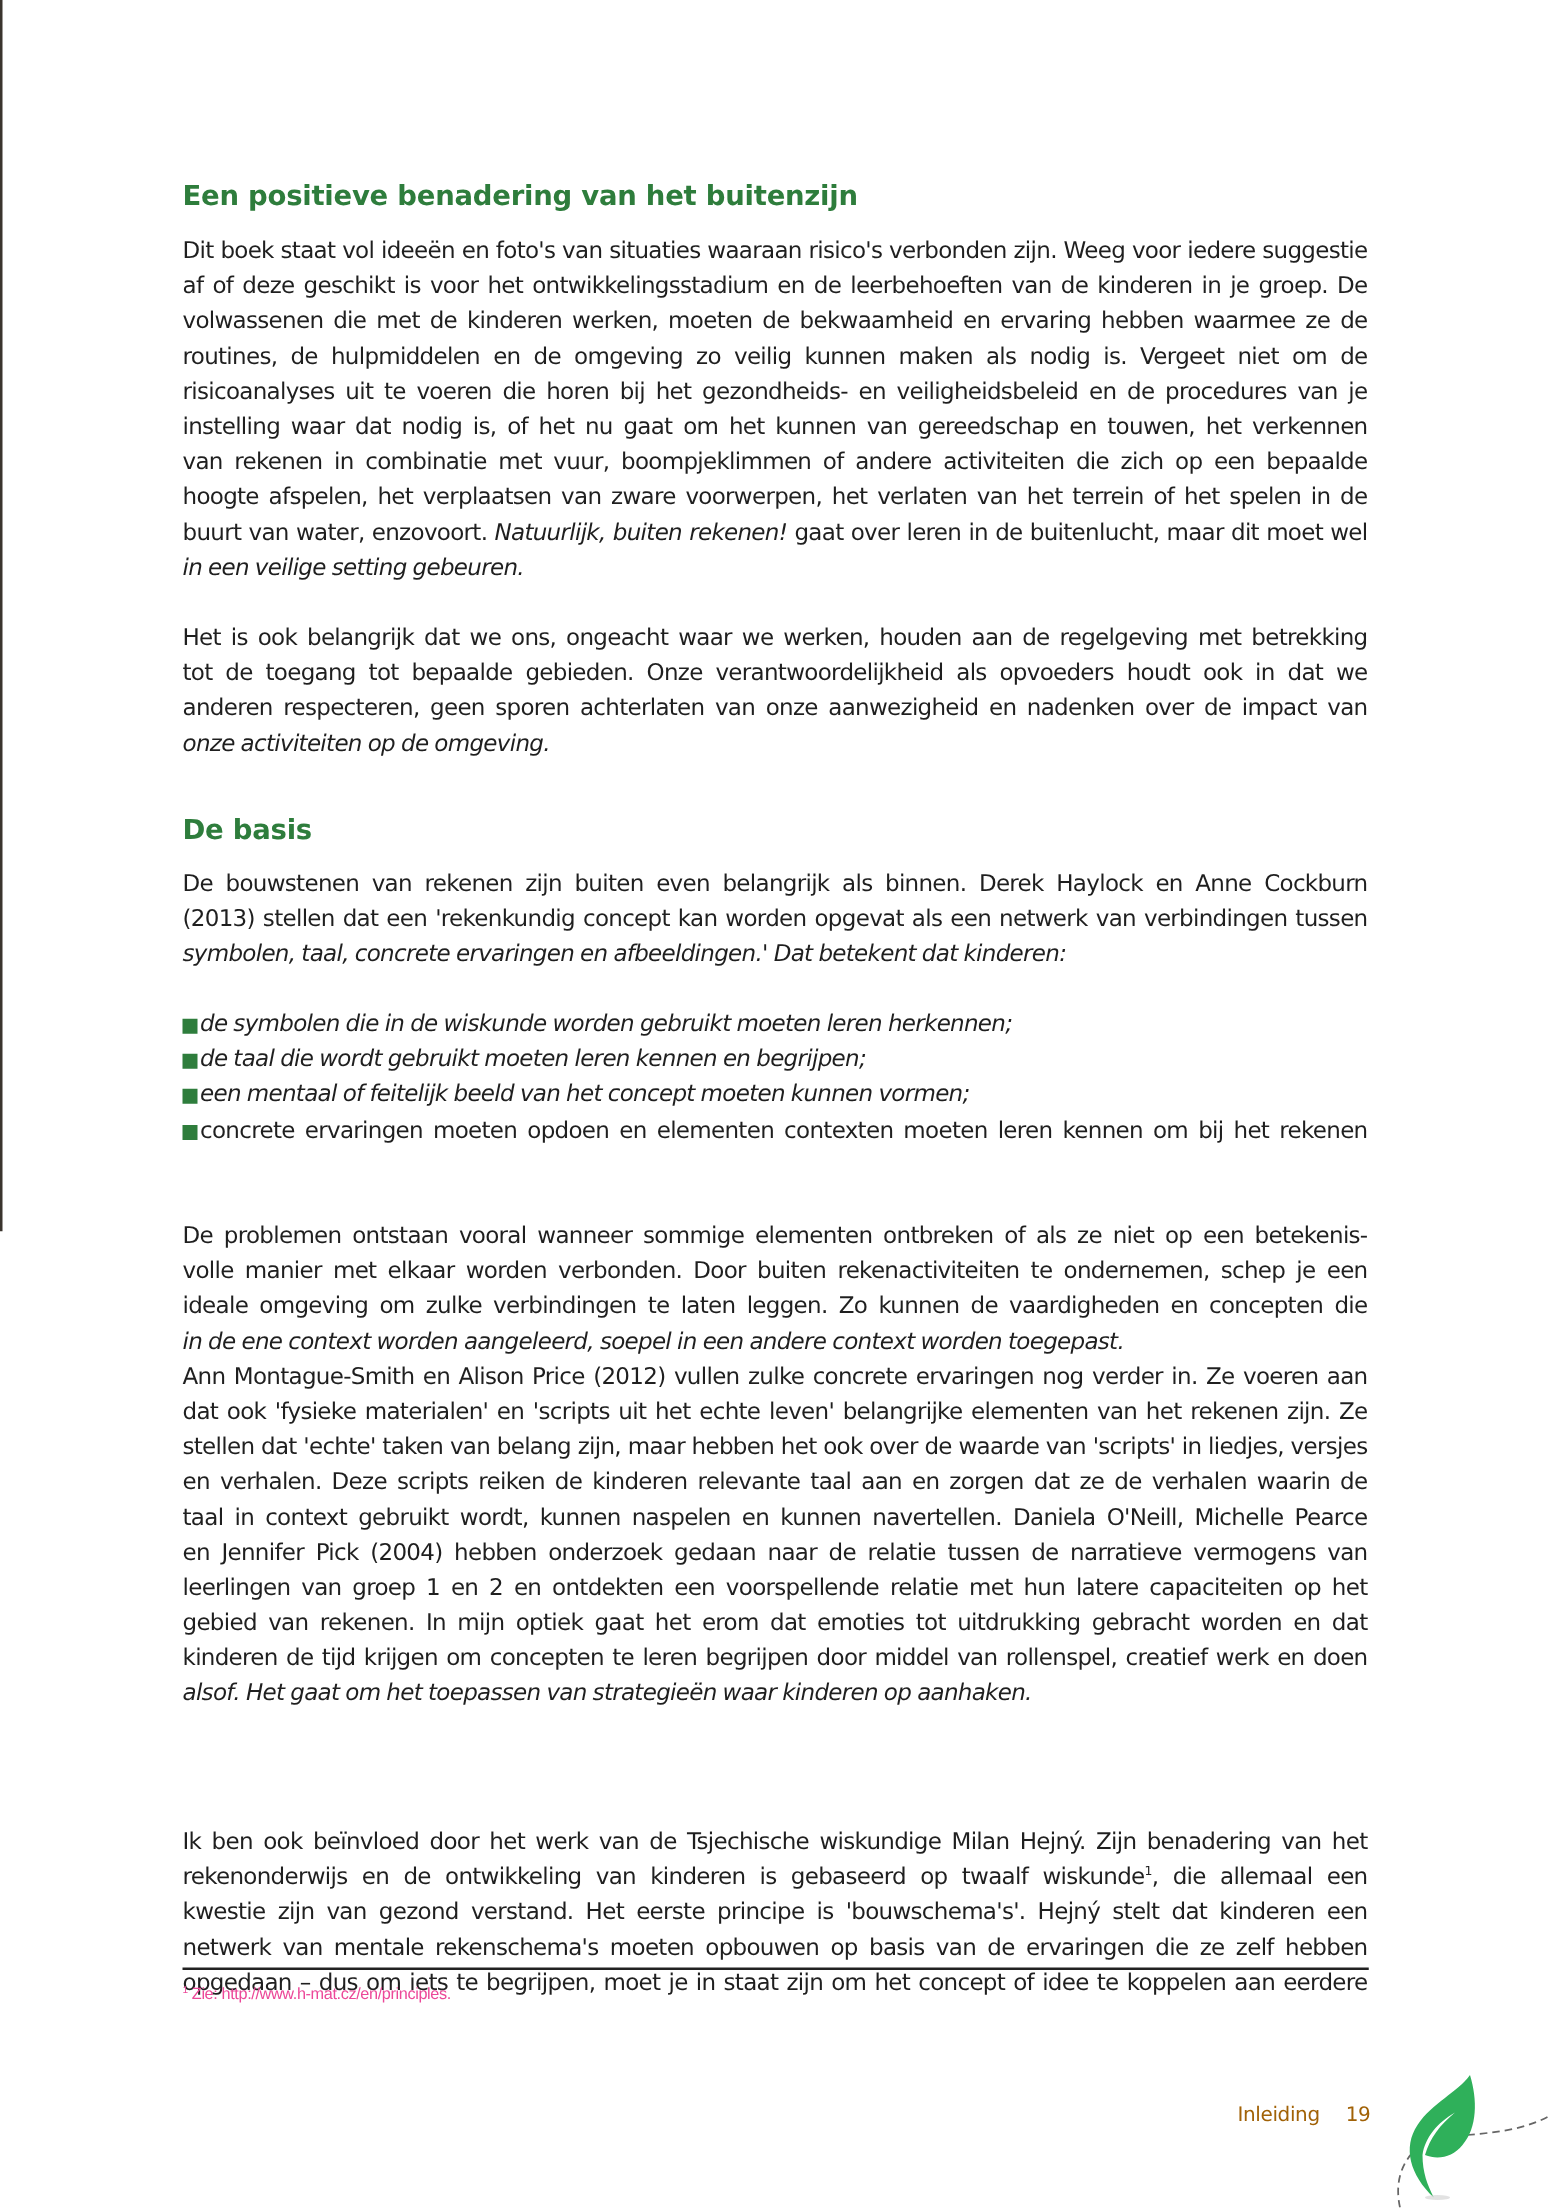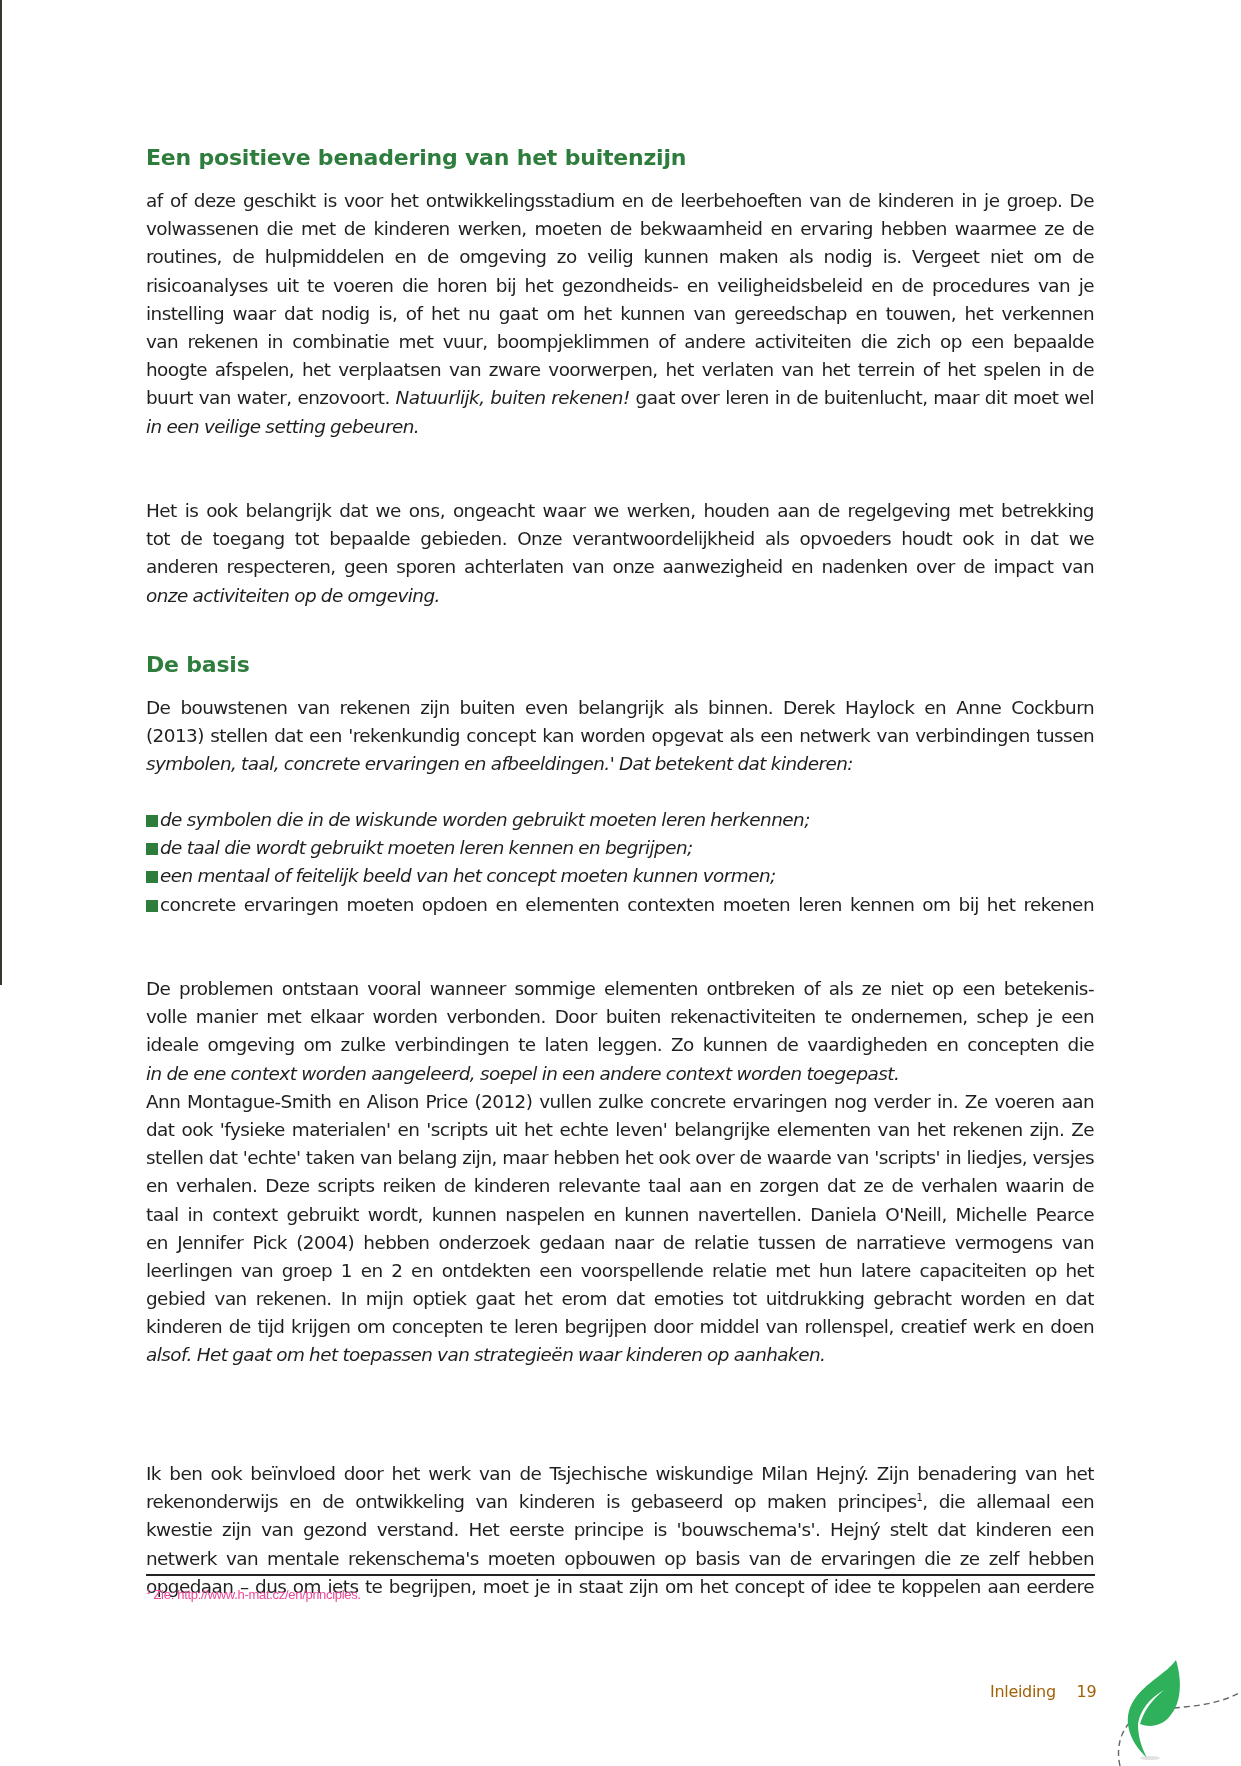--- a/index.html
+++ b/index.html
@@ -31,20 +31,21 @@
 </head>
 <body>
 
 <div class="edge"></div>
 
 <div class="page">
 
   <h2 style="top:144px">Een positieve benadering van het buitenzijn</h2>
 
   <div class="para" style="top:187px">
+    <span class="line">Dit boek staat vol ideeën en foto's van situaties waaraan risico's verbonden zijn. Weeg voor iedere suggestie</span>
     <span class="line">af of deze geschikt is voor het ontwikkelingsstadium en de leerbehoeften van de kinderen in je groep. De</span>
     <span class="line">volwassenen die met de kinderen werken, moeten de bekwaamheid en ervaring hebben waarmee ze de</span>
     <span class="line">routines, de hulpmiddelen en de omgeving zo veilig kunnen maken als nodig is. Vergeet niet om de</span>
     <span class="line">risicoanalyses uit te voeren die horen bij het gezondheids- en veiligheidsbeleid en de procedures van je</span>
     <span class="line">instelling waar dat nodig is, of het nu gaat om het kunnen van gereedschap en touwen, het verkennen</span>
     <span class="line">van rekenen in combinatie met vuur, boompjeklimmen of andere activiteiten die zich op een bepaalde</span>
     <span class="line">hoogte afspelen, het verplaatsen van zware voorwerpen, het verlaten van het terrein of het spelen in de</span>
     <span class="line"><span>buurt van water, enzovoort.</span> <em>Natuurlijk, buiten rekenen!</em><span> gaat over leren in de buitenlucht, maar dit moet wel</span></span>
     <span class="line last">in een veilige setting gebeuren.</span>
   </div>
@@ -95,21 +96,21 @@
     <span class="line">taal in context gebruikt wordt, kunnen naspelen en kunnen navertellen. Daniela O'Neill, Michelle Pearce</span>
     <span class="line">en Jennifer Pick (2004) hebben onderzoek gedaan naar de relatie tussen de narratieve vermogens van</span>
     <span class="line">leerlingen van groep 1 en 2 en ontdekten een voorspellende relatie met hun latere capaciteiten op het</span>
     <span class="line">gebied van rekenen. In mijn optiek gaat het erom dat emoties tot uitdrukking gebracht worden en dat</span>
     <span class="line">kinderen de tijd krijgen om concepten te leren begrijpen door middel van rollenspel, creatief werk en doen</span>
     <span class="line last">alsof. Het gaat om het toepassen van strategieën waar kinderen op aanhaken.</span>
   </div>
 
   <div class="para" style="top:1460px">
     <span class="line">Ik ben ook beïnvloed door het werk van de Tsjechische wiskundige Milan Hejný. Zijn benadering van het</span>
-    <span class="line"><span>rekenonderwijs en de ontwikkeling van kinderen is gebaseerd op maken principes</span><sup>1</sup><span>, die allemaal een</span></span>
+    <span class="line"><span>rekenonderwijs en de ontwikkeling van kinderen is gebaseerd op twaalf wiskunde</span><sup>1</sup><span>, die allemaal een</span></span>
     <span class="line">kwestie zijn van gezond verstand. Het eerste principe is 'bouwschema's'. Hejný stelt dat kinderen een</span>
     <span class="line">netwerk van mentale rekenschema's moeten opbouwen op basis van de ervaringen die ze zelf hebben</span>
     <span class="line">opgedaan – dus om iets te begrijpen, moet je in staat zijn om het concept of idee te koppelen aan eerdere</span>
   </div>
 </div>
 
 <div class="rule"></div>
 
 <div class="footnote">
   <sup>1</sup>

